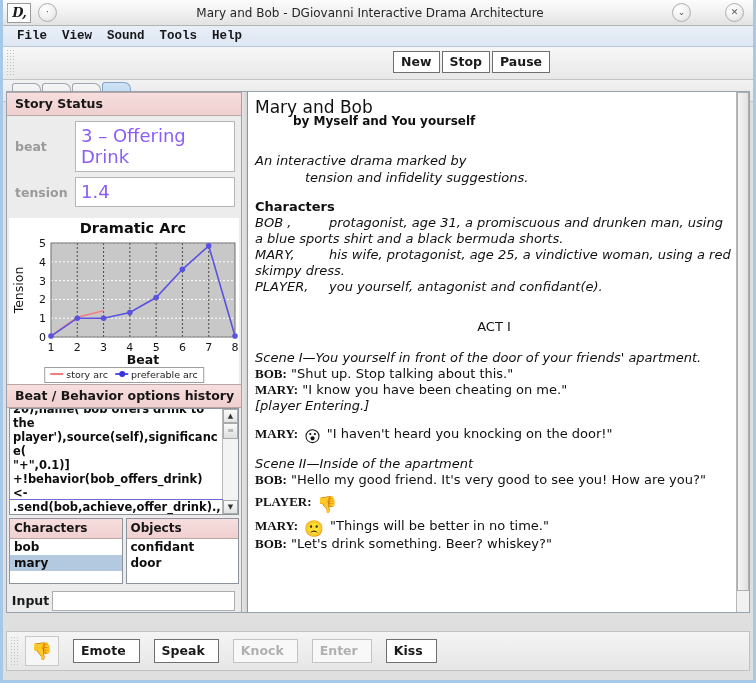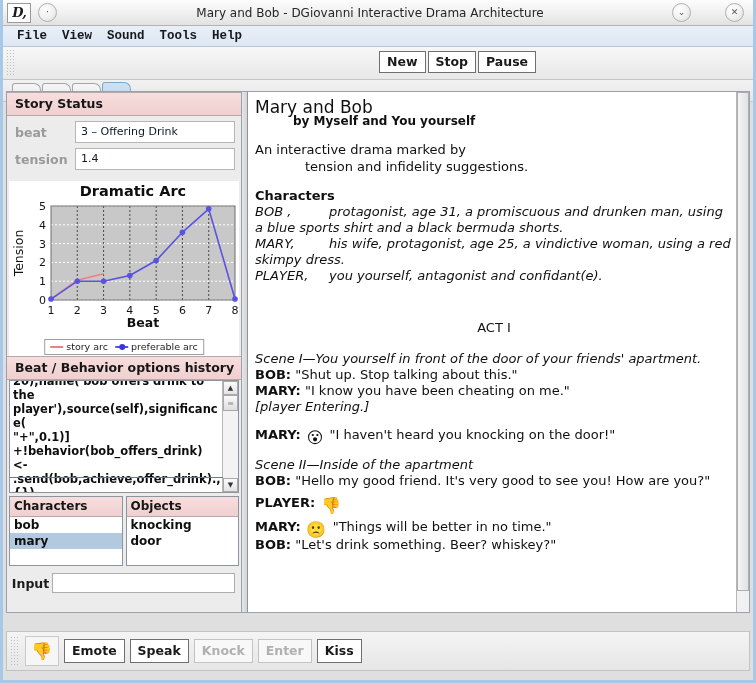--- a/index.html
+++ b/index.html
@@ -107,21 +107,21 @@
   .grip {
     width: 8px; height: 26px;
     margin-left: 3px;
     background-image: radial-gradient(#b6b6b6 35%, transparent 36%);
     background-size: 3px 3px;
     background-position: 0 2px;
     opacity: .85;
   }
   .tb-buttons {
     position: absolute;
-    left: 376px; top: 4px;
+    left: 390px; top: 4px;
     display: flex;
   }
   .tb-btn {
     background: #ffffff;
     border: 1px solid #6f6f6f;
     font-size: 12.5px;
     font-weight: bold;
     color: #1a1a1a;
     padding: 3px 7px 4px 7px;
     margin-right: 2px;
@@ -213,22 +213,22 @@
     width: 60px;
     font-size: 12.5px;
     font-weight: bold;
     color: #9a9a9a;
     font-family: "DejaVu Sans", sans-serif;
   }
   .status-value {
     flex: 1;
     background: #ffffff;
     border: 1px solid #b6b6b6;
-    font-size: 11px;
-    color: #0f172a;
+    font-size: 18px;
+    color: #8b5cf6;
     padding: 3px 0 4px 5px;
     box-sizing: border-box;
     font-family: "DejaVu Sans", sans-serif;
   }
 
   
   .chart-box {
     background: #ffffff;
     margin: 2px 2px 0 2px;
     padding-top: 2px;
@@ -411,54 +411,55 @@
     line-height: 18px;
   }
   .play-by {
     font-size: 12px;
     font-weight: bold;
     margin-left: 38px;
     margin-top: -2px;
     line-height: 15px;
   }
   .play-blurb {
+    font-style: italic;
     font-size: 13px;
     line-height: 17px;
-    margin-top: 12px;
+    margin-top: 23px;
   }
   .play-blurb .indent { display: block; margin-left: 50px; }
   .sec-head {
     font-weight: bold;
     font-size: 13px;
     margin-top: 13px;
     line-height: 16px;
   }
   .char-line {
     font-style: italic;
     font-size: 13px;
     line-height: 16px;
   }
   .char-line .who { display: inline-block; min-width: 74px; }
   .act-head {
     text-align: center;
     font-size: 13px;
-    margin-top: 36px;
+    margin-top: 24px;
     margin-bottom: 16px;
   }
   .scene-head {
     font-style: italic;
     font-size: 13px;
     line-height: 16px;
     margin-top: 0;
   }
   .dlg {
     font-size: 13px;
     line-height: 16px;
   }
-  .dlg b { font-weight: bold; }
+  .dlg b { font-weight: bold; font-family: Liberation Serif, serif; }
   .stage {
     font-style: italic;
     font-size: 13px;
     line-height: 16px;
   }
   .emoji {
     display: inline-block;
     vertical-align: -4px;
     font-size: 16px;
     line-height: 14px;
@@ -504,27 +505,27 @@
   .bb-icon-btn {
     width: 32px; height: 28px;
     margin-left: 7px;
     background: #f6f6f6;
     border: 1px solid #c9c9c9;
     display: flex; align-items: center; justify-content: center;
     font-size: 17px;
     color: #b9b9b9;
   }
   .bb-btn {
-    margin-left: 5px;
+    margin-left: 14px;
     background: #ffffff;
     border: 1px solid #6f6f6f;
     font-size: 12.5px;
     font-weight: bold;
     color: #1a1a1a;
-    padding: 3px 7px 4px 7px;
+    padding: 3px 13px 4px 7px;
     font-family: "DejaVu Sans", sans-serif;
   }
   .bb-btn.disabled {
     border-color: #c3c3c3;
     color: #b0b0b0;
     background: #f8f8f8;
   }
 </style>
 </head>
 <body>
@@ -663,21 +664,21 @@
         <div class="tbl">
           <div class="tbl-head">Characters</div>
           <div class="tbl-body">
             <div class="tbl-cell">bob</div>
             <div class="tbl-cell selected">mary</div>
           </div>
         </div>
         <div class="tbl">
           <div class="tbl-head">Objects</div>
           <div class="tbl-body">
-            <div class="tbl-cell">knocking</div>
+            <div class="tbl-cell">confidant</div>
             <div class="tbl-cell">door</div>
           </div>
         </div>
       </div>
 
       <div class="input-row">
         <div class="input-label">Input</div>
         <input class="input-field" type="text" placeholder="" style="">
         <div class="input-spacer"></div>
       </div>

